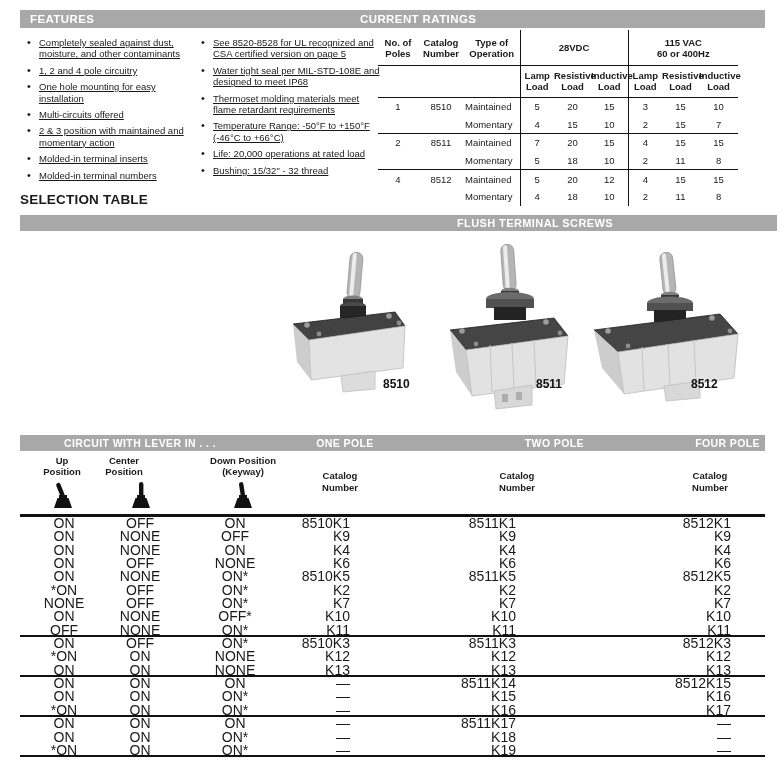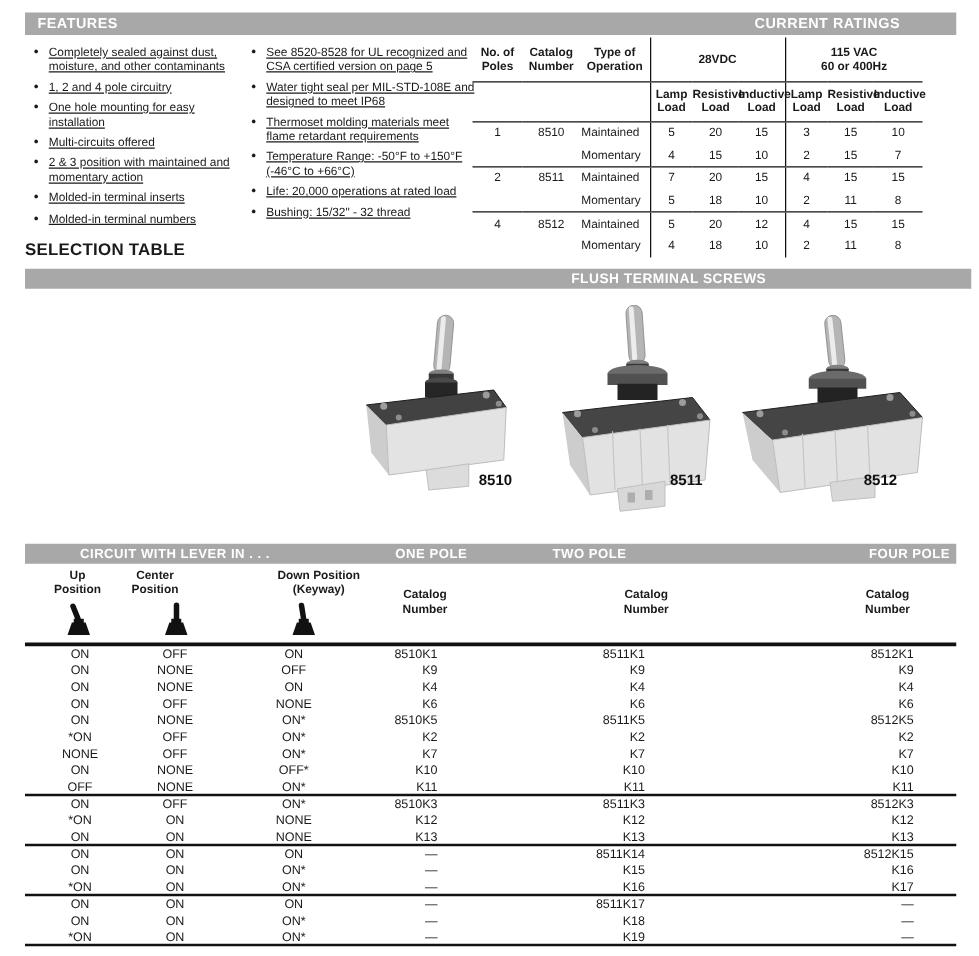--- a/index.html
+++ b/index.html
@@ -3,21 +3,21 @@
 <meta charset="utf-8">
 <style>
   html,body{margin:0;padding:0;background:#fff;}
   body{width:783px;height:765px;font-family:"Liberation Sans",sans-serif;color:#1a1a1a;}
   .page{position:relative;width:783px;height:765px;overflow:hidden;background:#fff;}
   .gray-bar{position:absolute;left:20px;width:745px;background:#a8a8a8;color:#fff;font-weight:bold;}
   .bar-label{position:absolute;top:0;font-size:11.5px;letter-spacing:.4px;}
   
   #bar-top{top:10px;height:18px;line-height:18px;}
   #lbl-features{left:10px;}
-  #lbl-ratings{left:340px;width:360px;text-align:right;}
+  #lbl-ratings{left:340px;width:360px;text-align:left;}
   
   .blist{position:absolute;margin:0;padding:0;list-style:none;font-size:9.5px;line-height:1.2;}
   #feat1{left:26px;top:37px;width:168px;}
   #feat2{left:200px;top:37px;width:180px;}
   .blist li{position:relative;padding-left:13px;margin-bottom:5px;text-decoration:underline;}
   .blist li::before{content:"\2022";position:absolute;left:1px;top:-1px;font-size:11px;}
   .blist .t2{text-align:left;padding-right:6px;}
   
   #cr-table{position:absolute;left:378px;top:30px;width:360px;border-collapse:collapse;table-layout:fixed;font-size:9.5px;}
   #cr-table th,#cr-table td{padding:0;text-align:center;vertical-align:middle;}
@@ -33,38 +33,38 @@
   
   #bar-flush{top:215px;height:16px;line-height:16px;padding-left:12px;}
   #lbl-flush{left:335px;width:360px;text-align:center;font-size:11px;}
   
   .switch-fig{position:absolute;}
   .sw-label{position:absolute;font-size:12px;font-weight:bold;color:#111;}
   
   #bar-lever{top:435px;height:16px;line-height:16px;}
   #lbl-circuit{left:20px;width:200px;text-align:center;font-size:10.5px;}
   #lbl-one{left:245px;width:160px;text-align:center;font-size:10.5px;}
-  #lbl-two{left:422px;width:160px;text-align:left;font-size:10.5px;}
+  #lbl-two{left:404px;width:160px;text-align:right;font-size:10.5px;}
   #lbl-four{right:5px;text-align:right;font-size:10.5px;}
   
   .pos-head{position:absolute;top:455px;font-size:9.5px;font-weight:bold;text-align:center;white-space:pre-line;line-height:1.2;}
   #ph-up{left:32px;width:60px;}
   #ph-center{left:94px;width:60px;}
-  #ph-down{left:208px;width:94px;}
+  #ph-down{left:196px;width:94px;}
   .cat-head{position:absolute;top:470px;font-size:9.5px;font-weight:bold;text-align:center;white-space:pre-line;line-height:1.25;}
   #ch-one{left:300px;width:80px;}
   #ch-two{left:477px;width:80px;}
   #ch-four{left:670px;width:80px;}
   .toggle-ic{position:absolute;top:481px;}
   #tg-up{left:51px;}
   #tg-center{left:129px;}
   #tg-down{left:231px;}
   #lever-topline{position:absolute;left:20px;top:514px;width:745px;height:2.5px;background:#111;}
   
-  #lever-rows{position:absolute;left:20px;top:517px;width:745px;font-size:10px;}
+  #lever-rows{position:absolute;left:20px;top:517px;width:745px;font-size:14px;}
   .lrow{position:relative;height:13.35px;line-height:13.35px;box-sizing:border-box;}
   .lrow.sep{border-bottom:2px solid #111;}
   .lrow:last-child{border-bottom:2.5px solid #111;}
   .lrow span{position:absolute;top:0;display:block;}
   .c-up{left:14px;width:60px;text-align:center;}
   .c-center{left:90px;width:60px;text-align:center;}
   .c-down{left:183px;width:64px;text-align:center;}
   .c-one{left:230px;width:100px;text-align:right;}
   .c-two{left:396px;width:100px;text-align:right;}
   .c-four{left:611px;width:100px;text-align:right;}

